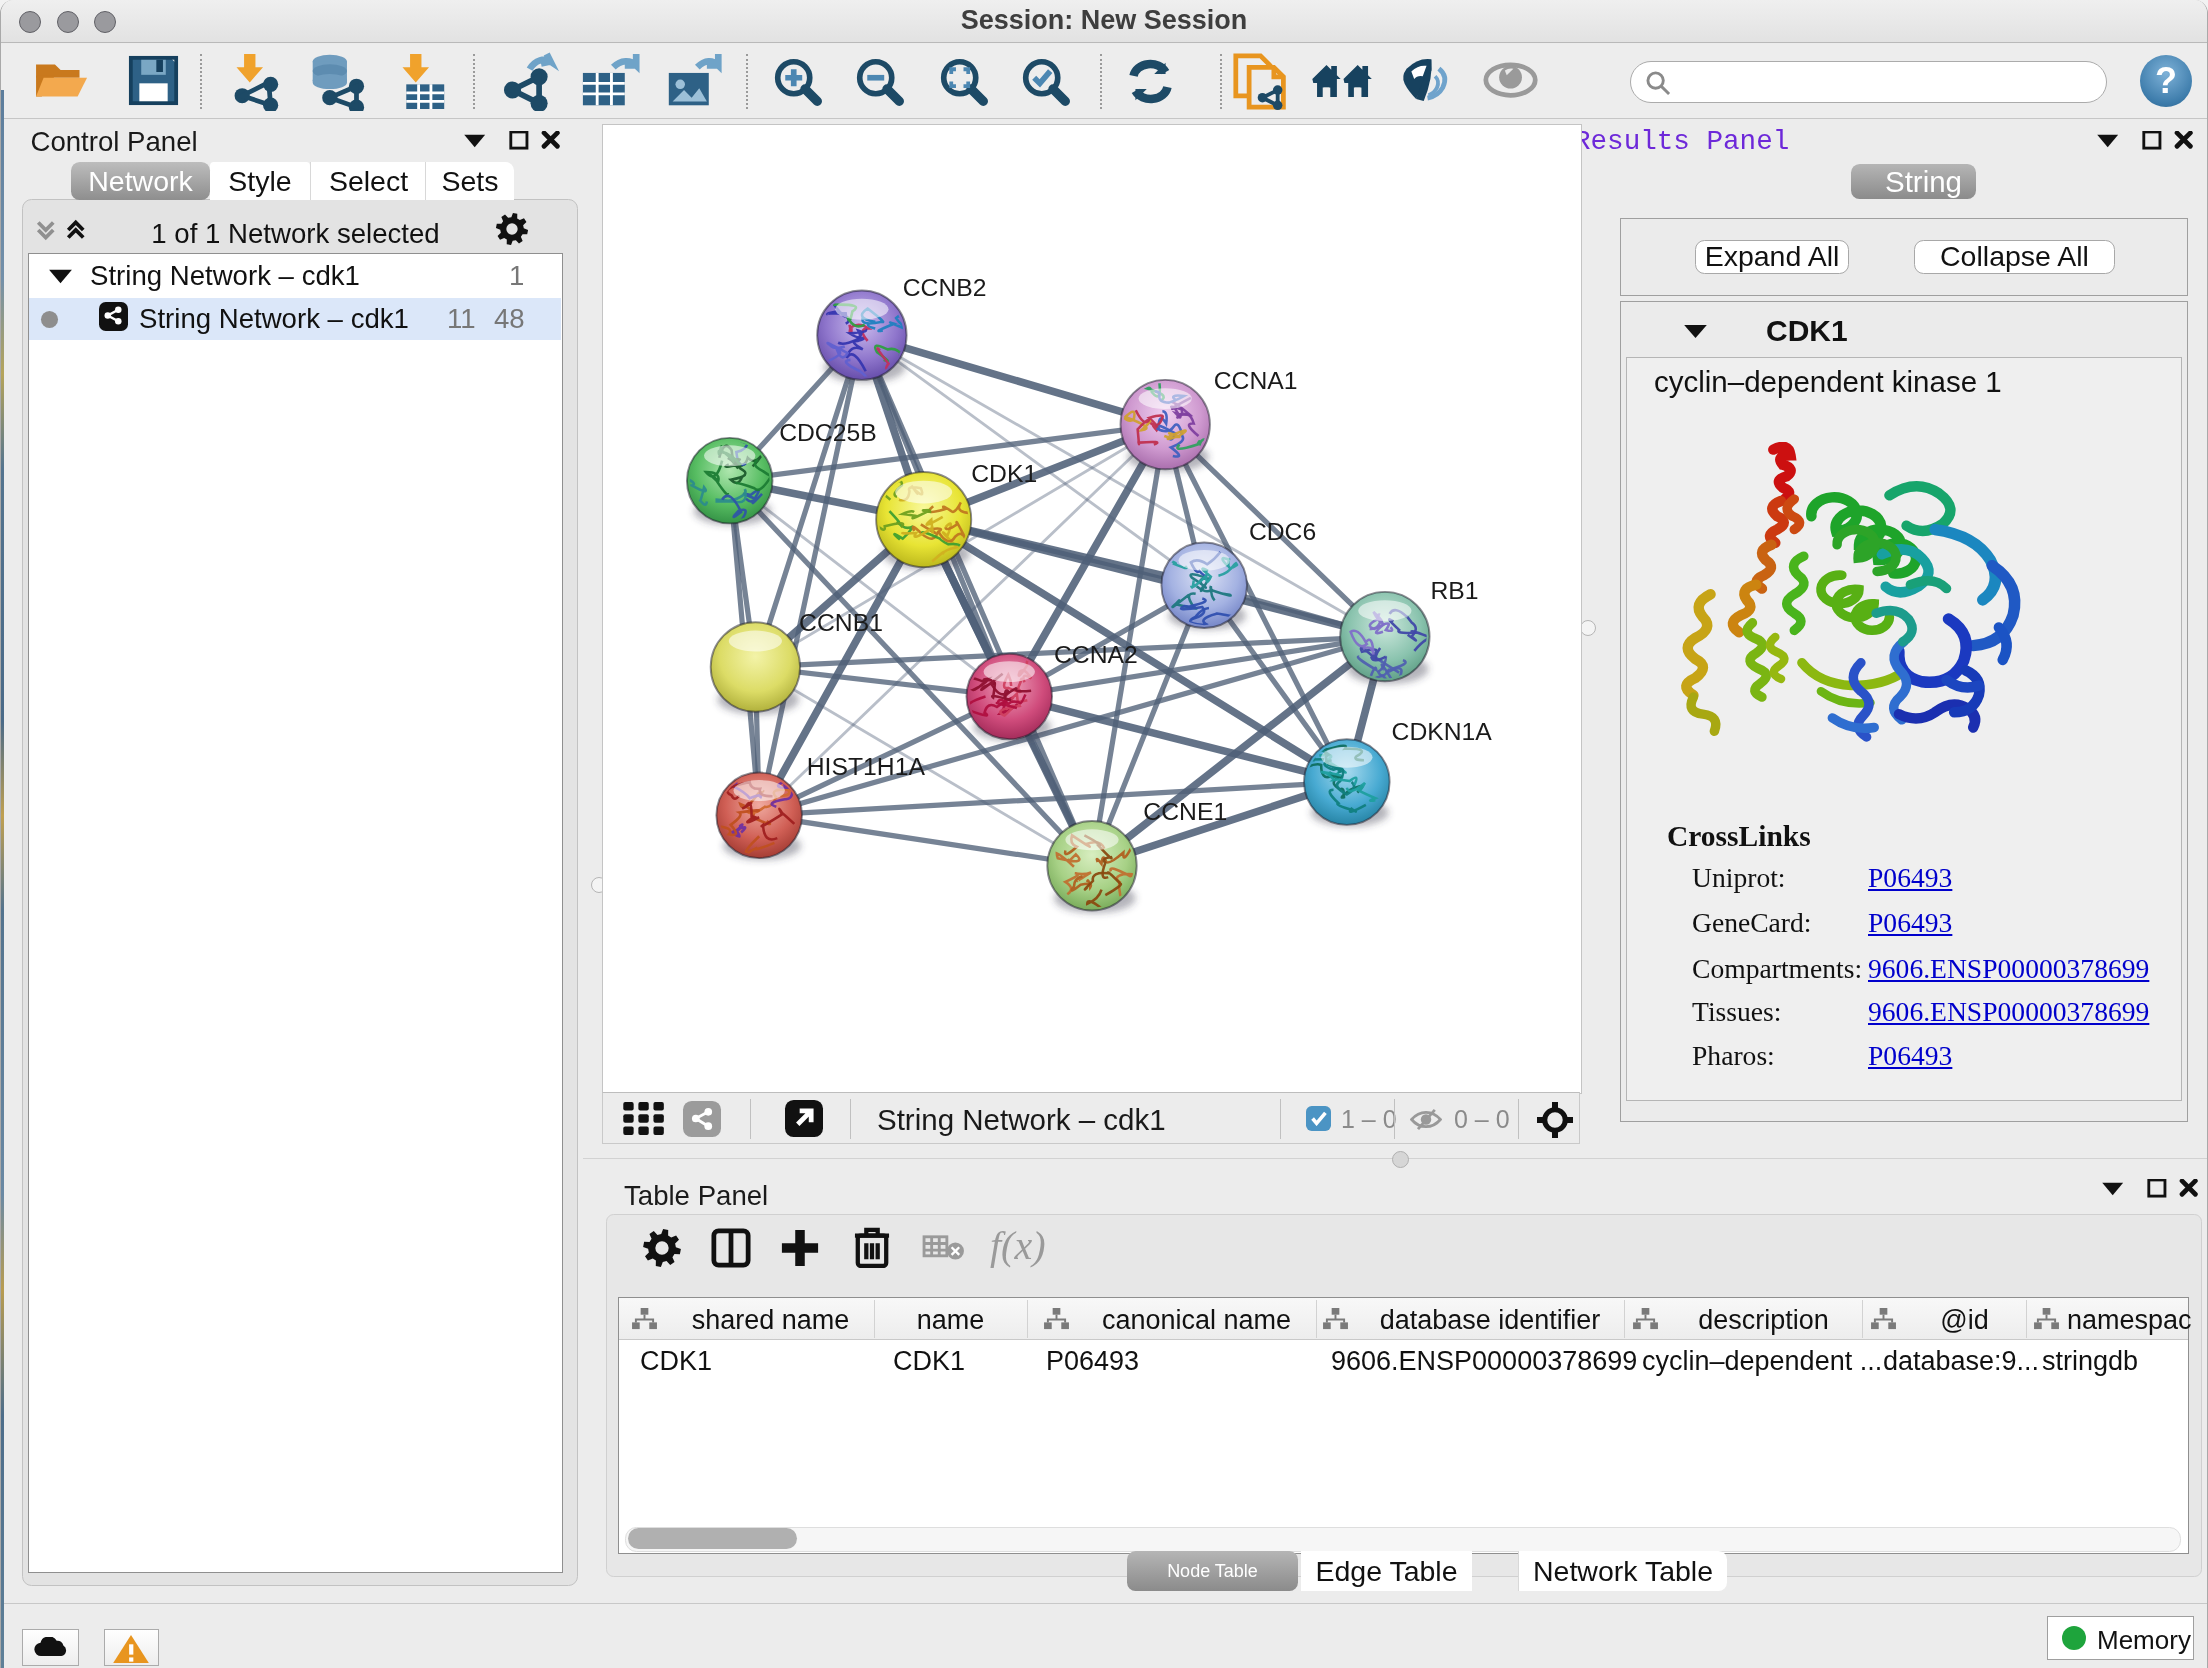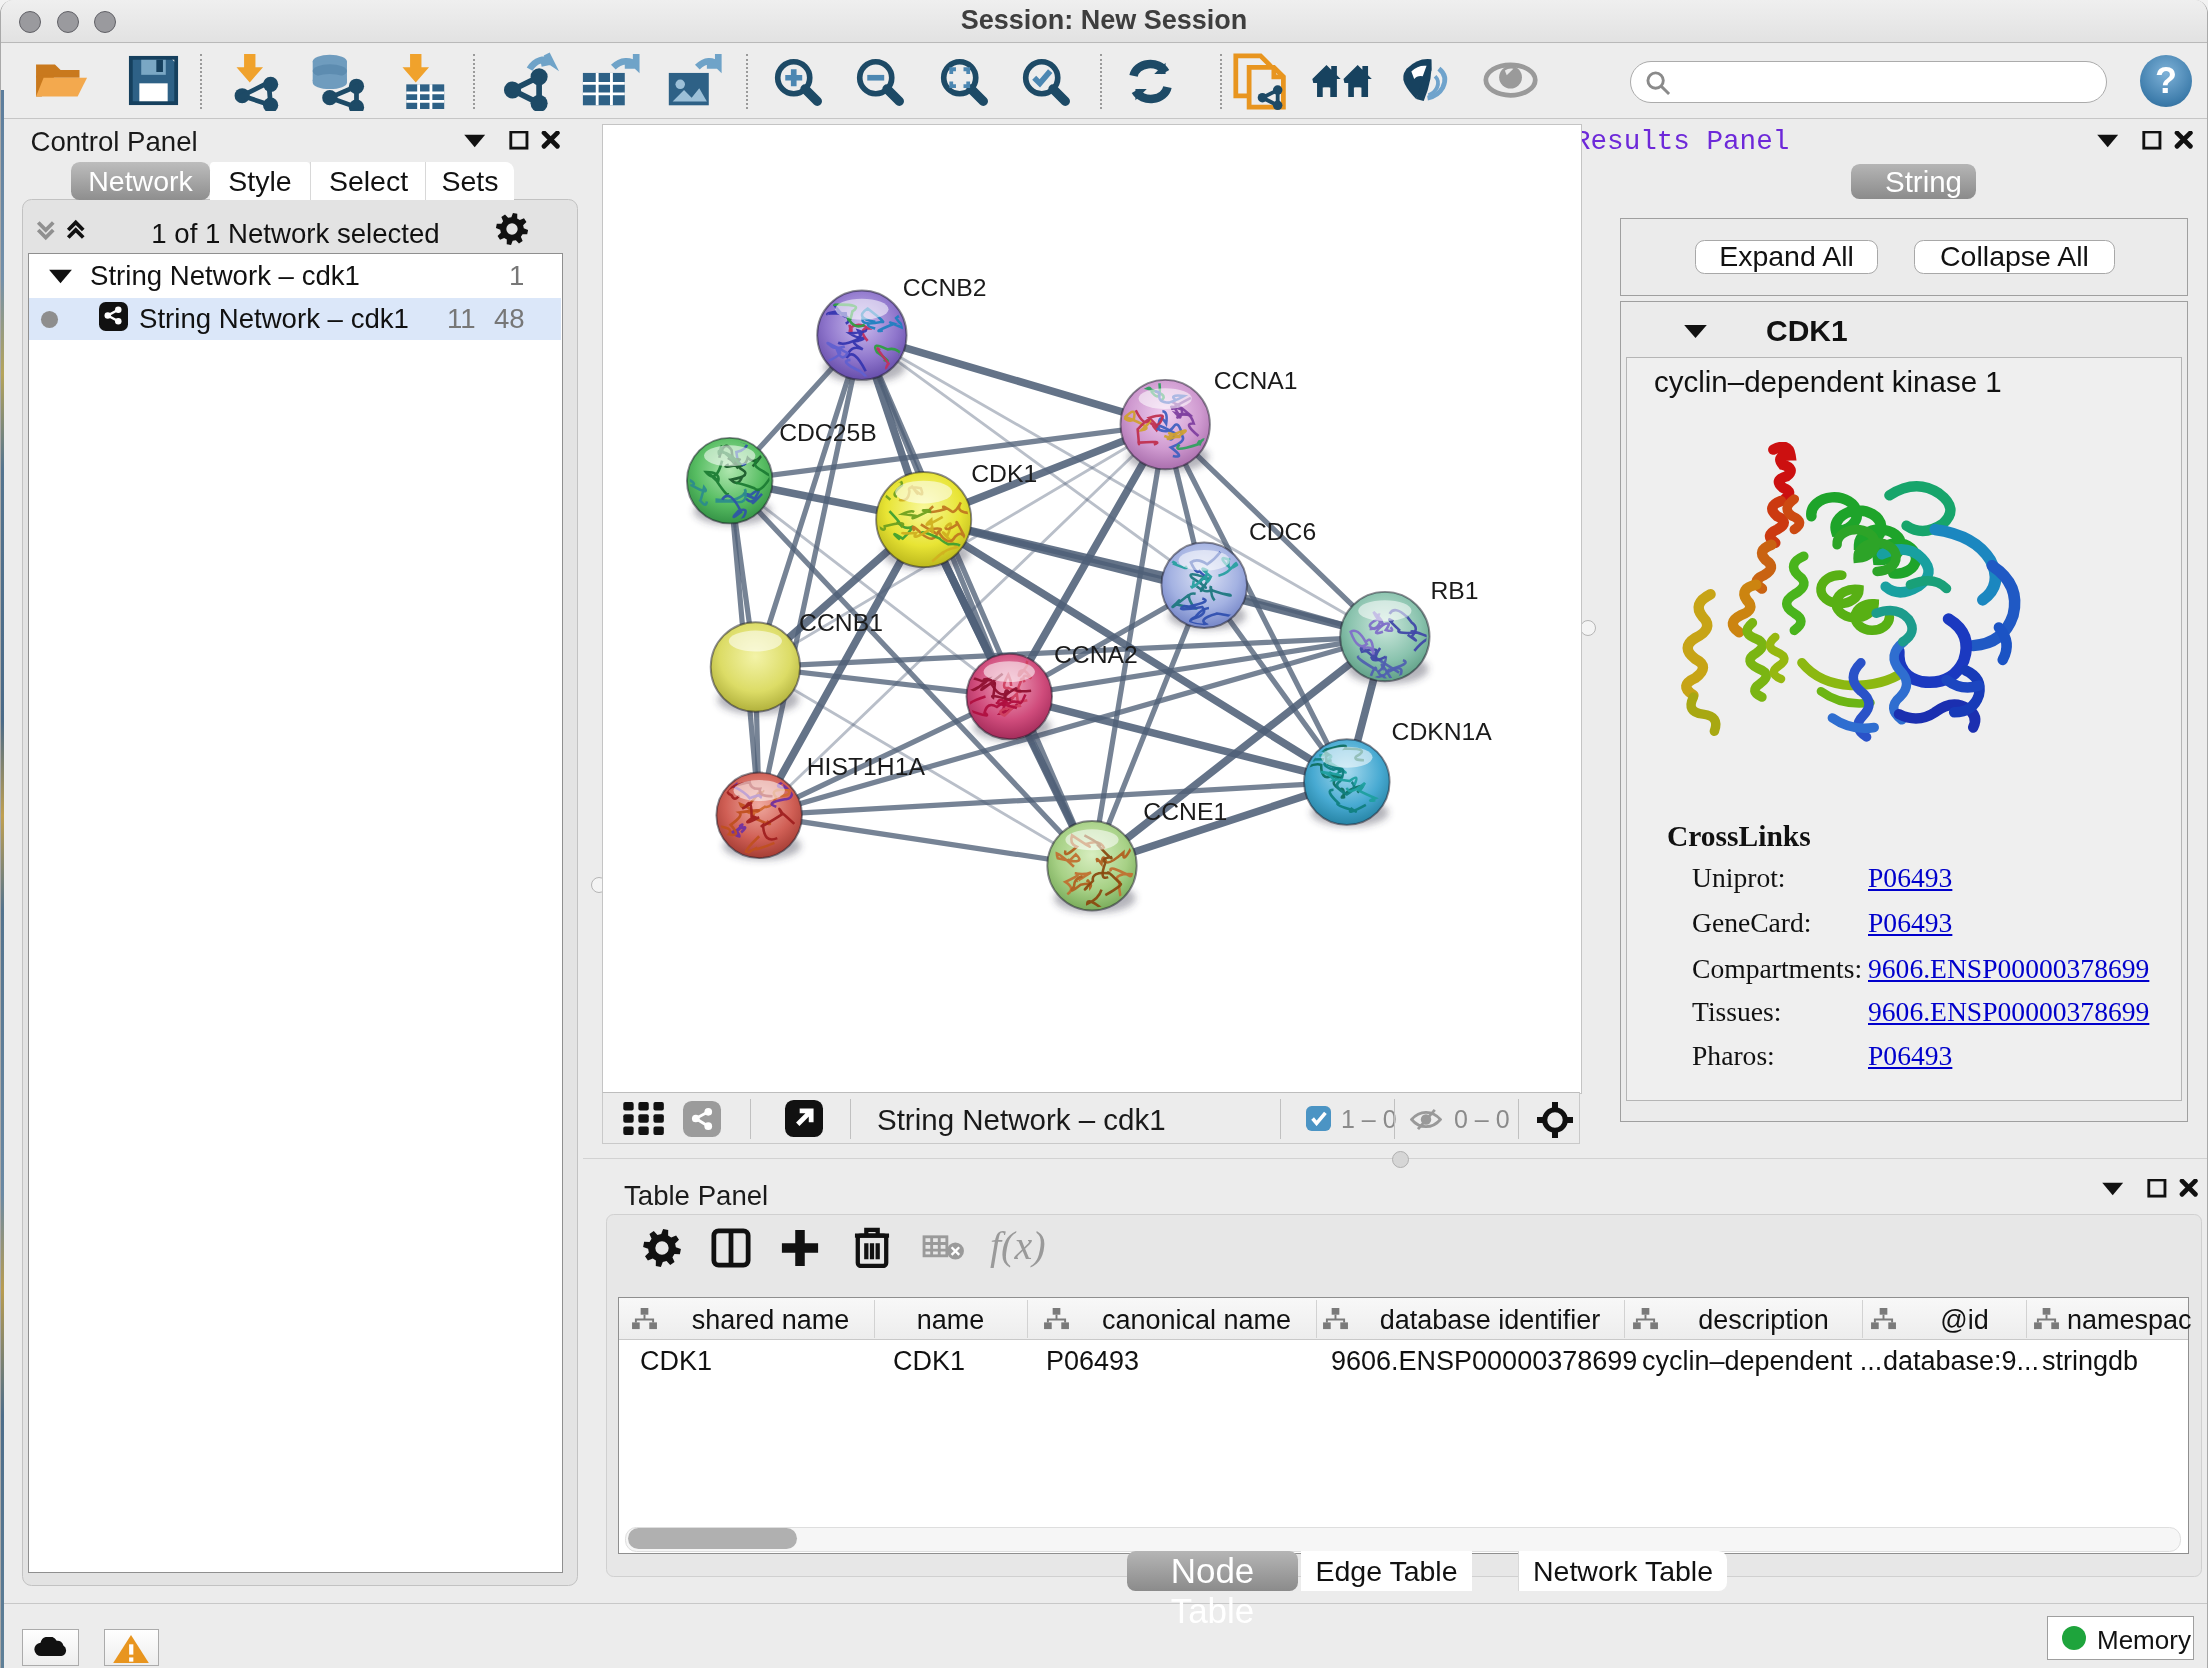--- a/index.html
+++ b/index.html
@@ -248,21 +248,21 @@
   <div class="abs" style="left:1579px;top:620px;width:14.3px;height:14.3px;border-radius:50%;background:#f4f4f4;border:1px solid #b5b5b5;"></div>
 
   <div class="abs" style="left:1573px;top:126px;font-size:27.6px;color:#6d28d9;font-family:Liberation Mono, monospace;">Results Panel</div>
   <svg class="abs" style="left:2096px;top:131px;" width="105" height="19" viewBox="0 0 110 20">
     <path d="M0 4 h22 l-11 13 z" fill="#111"></path>
     <rect x="49" y="1" width="17" height="17" fill="none" stroke="#111" stroke-width="3"></rect>
     <path d="M84 2 L98 16 M98 2 L84 16" stroke="#111" stroke-width="5" stroke-linecap="round"></path>
   </svg>
   <div class="abs" style="left:1850px;top:164px;width:105px;height:35px;background:linear-gradient(#b5b5b5,#8b8b8b);border-radius:8.6px;color:#fff;font-size:29.5px;text-align:center;line-height:35px;padding-left:20px;">String</div>
   <div class="abs" style="left:1619px;top:218px;width:568px;height:78px;border:1.9px solid #9f9f9f;background:#ebebeb;box-sizing:border-box;"></div>
-  <div class="abs" style="left:1694px;top:240px;width:183px;height:34px;background:#fff;border:1.9px solid #a8a8a8;border-radius:9.5px;box-sizing:border-box;font-size:28.5px;color:#111;text-align:center;line-height:31px;">Expand All</div>
+  <div class="abs" style="left:1694px;top:240px;width:154px;height:34px;background:#fff;border:1.9px solid #a8a8a8;border-radius:9.5px;box-sizing:border-box;font-size:28.5px;color:#111;text-align:center;line-height:31px;">Expand All</div>
   <div class="abs" style="left:1913px;top:240px;width:201px;height:34px;background:#fff;border:1.9px solid #a8a8a8;border-radius:9.5px;box-sizing:border-box;font-size:28.5px;color:#111;text-align:center;line-height:31px;">Collapse All</div>
   <div class="abs" style="left:1619px;top:301px;width:568px;height:821px;border:1.9px solid #9f9f9f;background:#ebebeb;box-sizing:border-box;"></div>
   <svg class="abs" style="left:1682px;top:323px;" width="25" height="17" viewBox="0 0 26 18">
       <path d="M1 2 h24 l-12 14 z" fill="#111"></path>
     </svg>
   <div class="abs" style="left:1765px;top:314px;font-size:30px;font-weight:bold;color:#111;">CDK1</div>
   <div class="abs" style="left:1625px;top:357px;width:556px;height:744px;background:#efefef;border:1px solid #b5b5b5;box-sizing:border-box;"></div>
   <div class="abs" style="left:1653px;top:365px;font-size:29.5px;color:#111;">cyclin–dependent kinase 1</div>
   <svg class="abs" style="left:1660px;top:442px;" width="376" height="314" viewBox="0 0 395 330">
 <g fill="none" stroke-linecap="round">
@@ -770,21 +770,21 @@
       <div class="abs" style="left:274px;top:48px;font-size:27px;color:#111;">CDK1</div>
       <div class="abs" style="left:427px;top:48px;font-size:27px;color:#111;">P06493</div>
       <div class="abs" style="left:712px;top:48px;font-size:27px;color:#111;">9606.ENSP00000378699</div>
       <div class="abs" style="left:1023px;top:48px;font-size:27px;color:#111;">cyclin–dependent ...</div>
       <div class="abs" style="left:1264px;top:48px;font-size:27px;color:#111;">database:9...</div>
       <div class="abs" style="left:1423px;top:48px;font-size:27px;color:#111;">stringdb</div>
       <div class="abs" style="left:5.7px;top:229px;width:1554px;height:23px;background:#f6f6f6;border:1px solid #dedede;border-radius:11.4px;"></div>
       <div class="abs" style="left:8.6px;top:230px;width:169px;height:21px;background:#b0b0b0;border-radius:10.5px;"></div>
     </div>
 
-    <div class="abs" style="left:540px;top:386px;width:171px;height:40px;background:linear-gradient(#b5b5b5,#8b8b8b);border-radius:8.6px;color:#fff;font-size:35px;text-align:center;line-height:40px;z-index:2;">Node Table</div>
+    <div class="abs" style="left:540px;top:386px;width:171px;height:40px;background:linear-gradient(#b5b5b5,#8b8b8b);border-radius:8.6px;color:#fff;font-size:18px;text-align:center;line-height:40px;z-index:2;">Node Table</div>
     <div class="abs" style="left:714px;top:386px;width:171px;height:40px;background:#fff;border-radius:0;color:#111;font-size:28.5px;text-align:center;line-height:40px;">Edge Table</div>
     <div class="abs" style="left:888px;top:386px;width:208px;height:40px;background:#fff;border-left:1px solid #d8d8d8;border-radius:0 8.6px 8.6px 0;color:#111;font-size:28.5px;text-align:center;line-height:40px;margin-left:43px;">Network Table</div>
   </div>
   <div id="footer">
     <div class="abs" style="left:21px;top:25px;width:57px;height:37px;background:linear-gradient(#ffffff,#ededed);border:1.9px solid #ababab;box-sizing:border-box;"></div>
     <svg class="abs" style="left:31px;top:33px;" width="38" height="21" viewBox="0 0 40 22">
       <path d="M10 20 a7 7 0 0 1 -1-14 a9 8 0 0 1 17-2 a6 6 0 0 1 7 5 a6 6 0 0 1 -2 11 z" fill="#111"></path>
     </svg>
     <div class="abs" style="left:103px;top:25px;width:55px;height:37px;background:linear-gradient(#ffffff,#ededed);border:1.9px solid #ababab;box-sizing:border-box;"></div>
     <svg class="abs" style="left:111px;top:29.5px;" width="38" height="30" viewBox="0 0 40 32">

